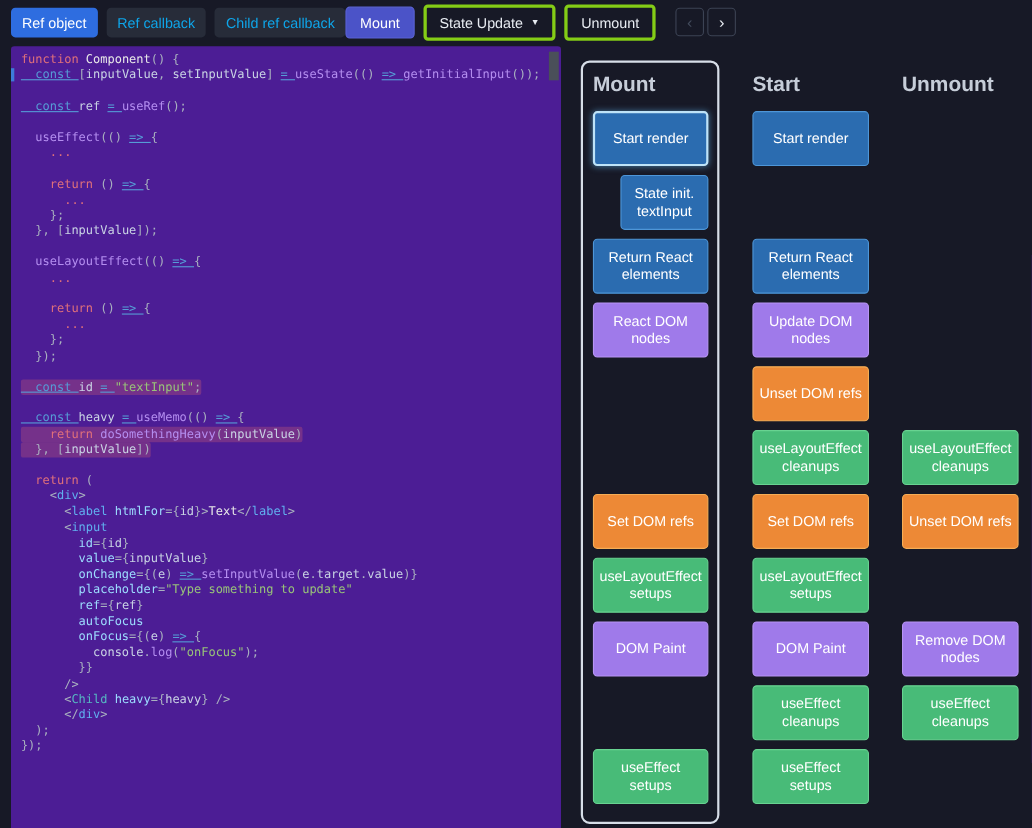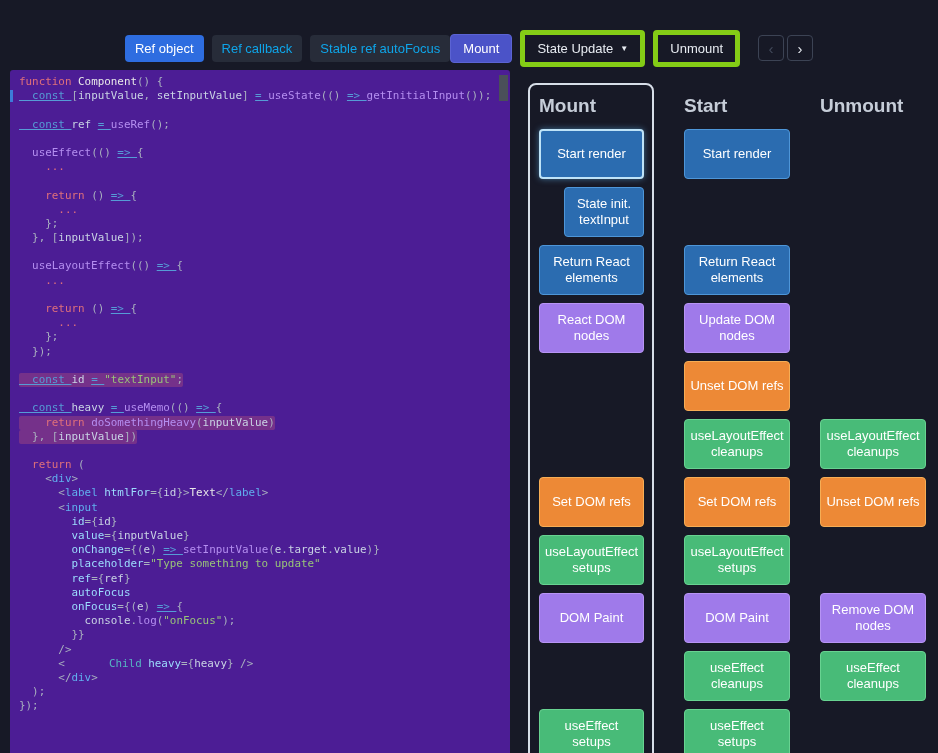--- a/index.html
+++ b/index.html
@@ -8,40 +8,39 @@
     width: 938px; height: 753px;
     background: #171926;
     font-family: "Liberation Sans", sans-serif;
     overflow: hidden;
     color: #e6e9ee;
   }
 
   
   .topbar {
     height: 40px;
-    display: flex; align-items: center; justify-content: center;
+    display: flex; align-items: center; justify-content: flex-start;
     padding: 0 10px;
-    margin-top: 28px;
   }
   .tabs { display: flex; gap: 8px; }
   .tab {
     font-family: inherit; font-size: 13px;
     padding: 6px 10px; border-radius: 4px; border: none;
     background: #272c39; color: #0ea5e9; cursor: pointer;
   }
   .tab.active { color: #fff; }
   .controls { display: flex; gap: 8px; align-items: center; }
   .ctl {
     font-family: inherit; font-size: 13px;
     padding: 6px 12px; border-radius: 4px;
     display: flex; gap: 7px; align-items: center;
     color: #fff; cursor: pointer; background: transparent; border: 1px solid transparent;
   }
   .ctl.solid { border: 1px solid #5b63d3; }
-  .ctl.outline { border: 5px solid #84cc16; color: #e8ecf2; }
+  .ctl.outline { border: 3px solid #84cc16; color: #e8ecf2; }
   .caret { font-size: 8px; line-height: 1; transform: translateY(1px); }
   .navgroup { display: flex; gap: 3px; margin-left: 10px; }
   .navbtn {
     width: 26px; height: 26px; border-radius: 4px;
     border: 1px solid #3c4354; background: transparent;
     color: #e8ecf2; font-size: 15px; line-height: 1; cursor: pointer; padding: 0;
   }
   .navbtn.disabled { color: #434b5c; }
 
   
@@ -66,21 +65,21 @@
     content: ""; position: absolute; left: -9px; top: 1px; bottom: 1px;
     width: 3px; background: #3d7bd9;
   }
   .t-k { color: #569cd6; text-decoration: underline; }
   .t-r { color: #e0707a; }
   .t-f { color: #b48ef0; }
   .t-s { color: #98c379; }
   .t-v { color: #c9d3e4; }
   .t-a { color: #9cdcfe; }
   .t-t { color: #61afef; }
-  .t-c { color: #56b6c2; margin-left: 44px; }
+  .t-c { color: #56b6c2; }
   .t-p { color: #a9b1bf; }
   .t-w { color: #e8e8e8; }
 
   .vscroll { position: absolute; top: 5px; right: 2px; width: 9px; bottom: 34px; }
   .vthumb { width: 100%; height: 26px; background: #4a4f59; }
   .vdown { position: absolute; right: 3px; bottom: 22px; color: #9aa0aa; font-size: 10px; line-height: 1; cursor: pointer; }
   .hscroll { position: absolute; left: 6px; right: 20px; bottom: 4px; height: 9px; background: #151822; }
   .hthumb { height: 100%; width: 88%; background: #4a4f59; }
   .hright { position: absolute; right: 5px; bottom: 3px; color: #9aa0aa; font-size: 10px; line-height: 1; cursor: pointer; }
 
@@ -107,21 +106,21 @@
   .step.active { border-width: 2px !important; box-shadow: 0 0 6px rgba(99,179,237,0.55); }
   .step.indent { width: 80px; justify-self: end; }
 </style>
 </head>
 <body>
 
 <div class="topbar">
   <div class="tabs">
       <button class="tab active" style="background: rgb(46, 109, 224);">Ref object</button>
       <button class="tab">Ref callback</button>
-      <button class="tab">Stable ref autoFocus</button>
+      <button class="tab">Child ref callback</button>
     </div>
   <div class="controls">
       <button class="ctl solid" style="background: rgb(75, 83, 200);">
         <span>Mount</span>
       </button>
       <button class="ctl outline">
         <span>State Update</span>
         <span class="caret">▼</span>
       </button>
       <button class="ctl outline">

